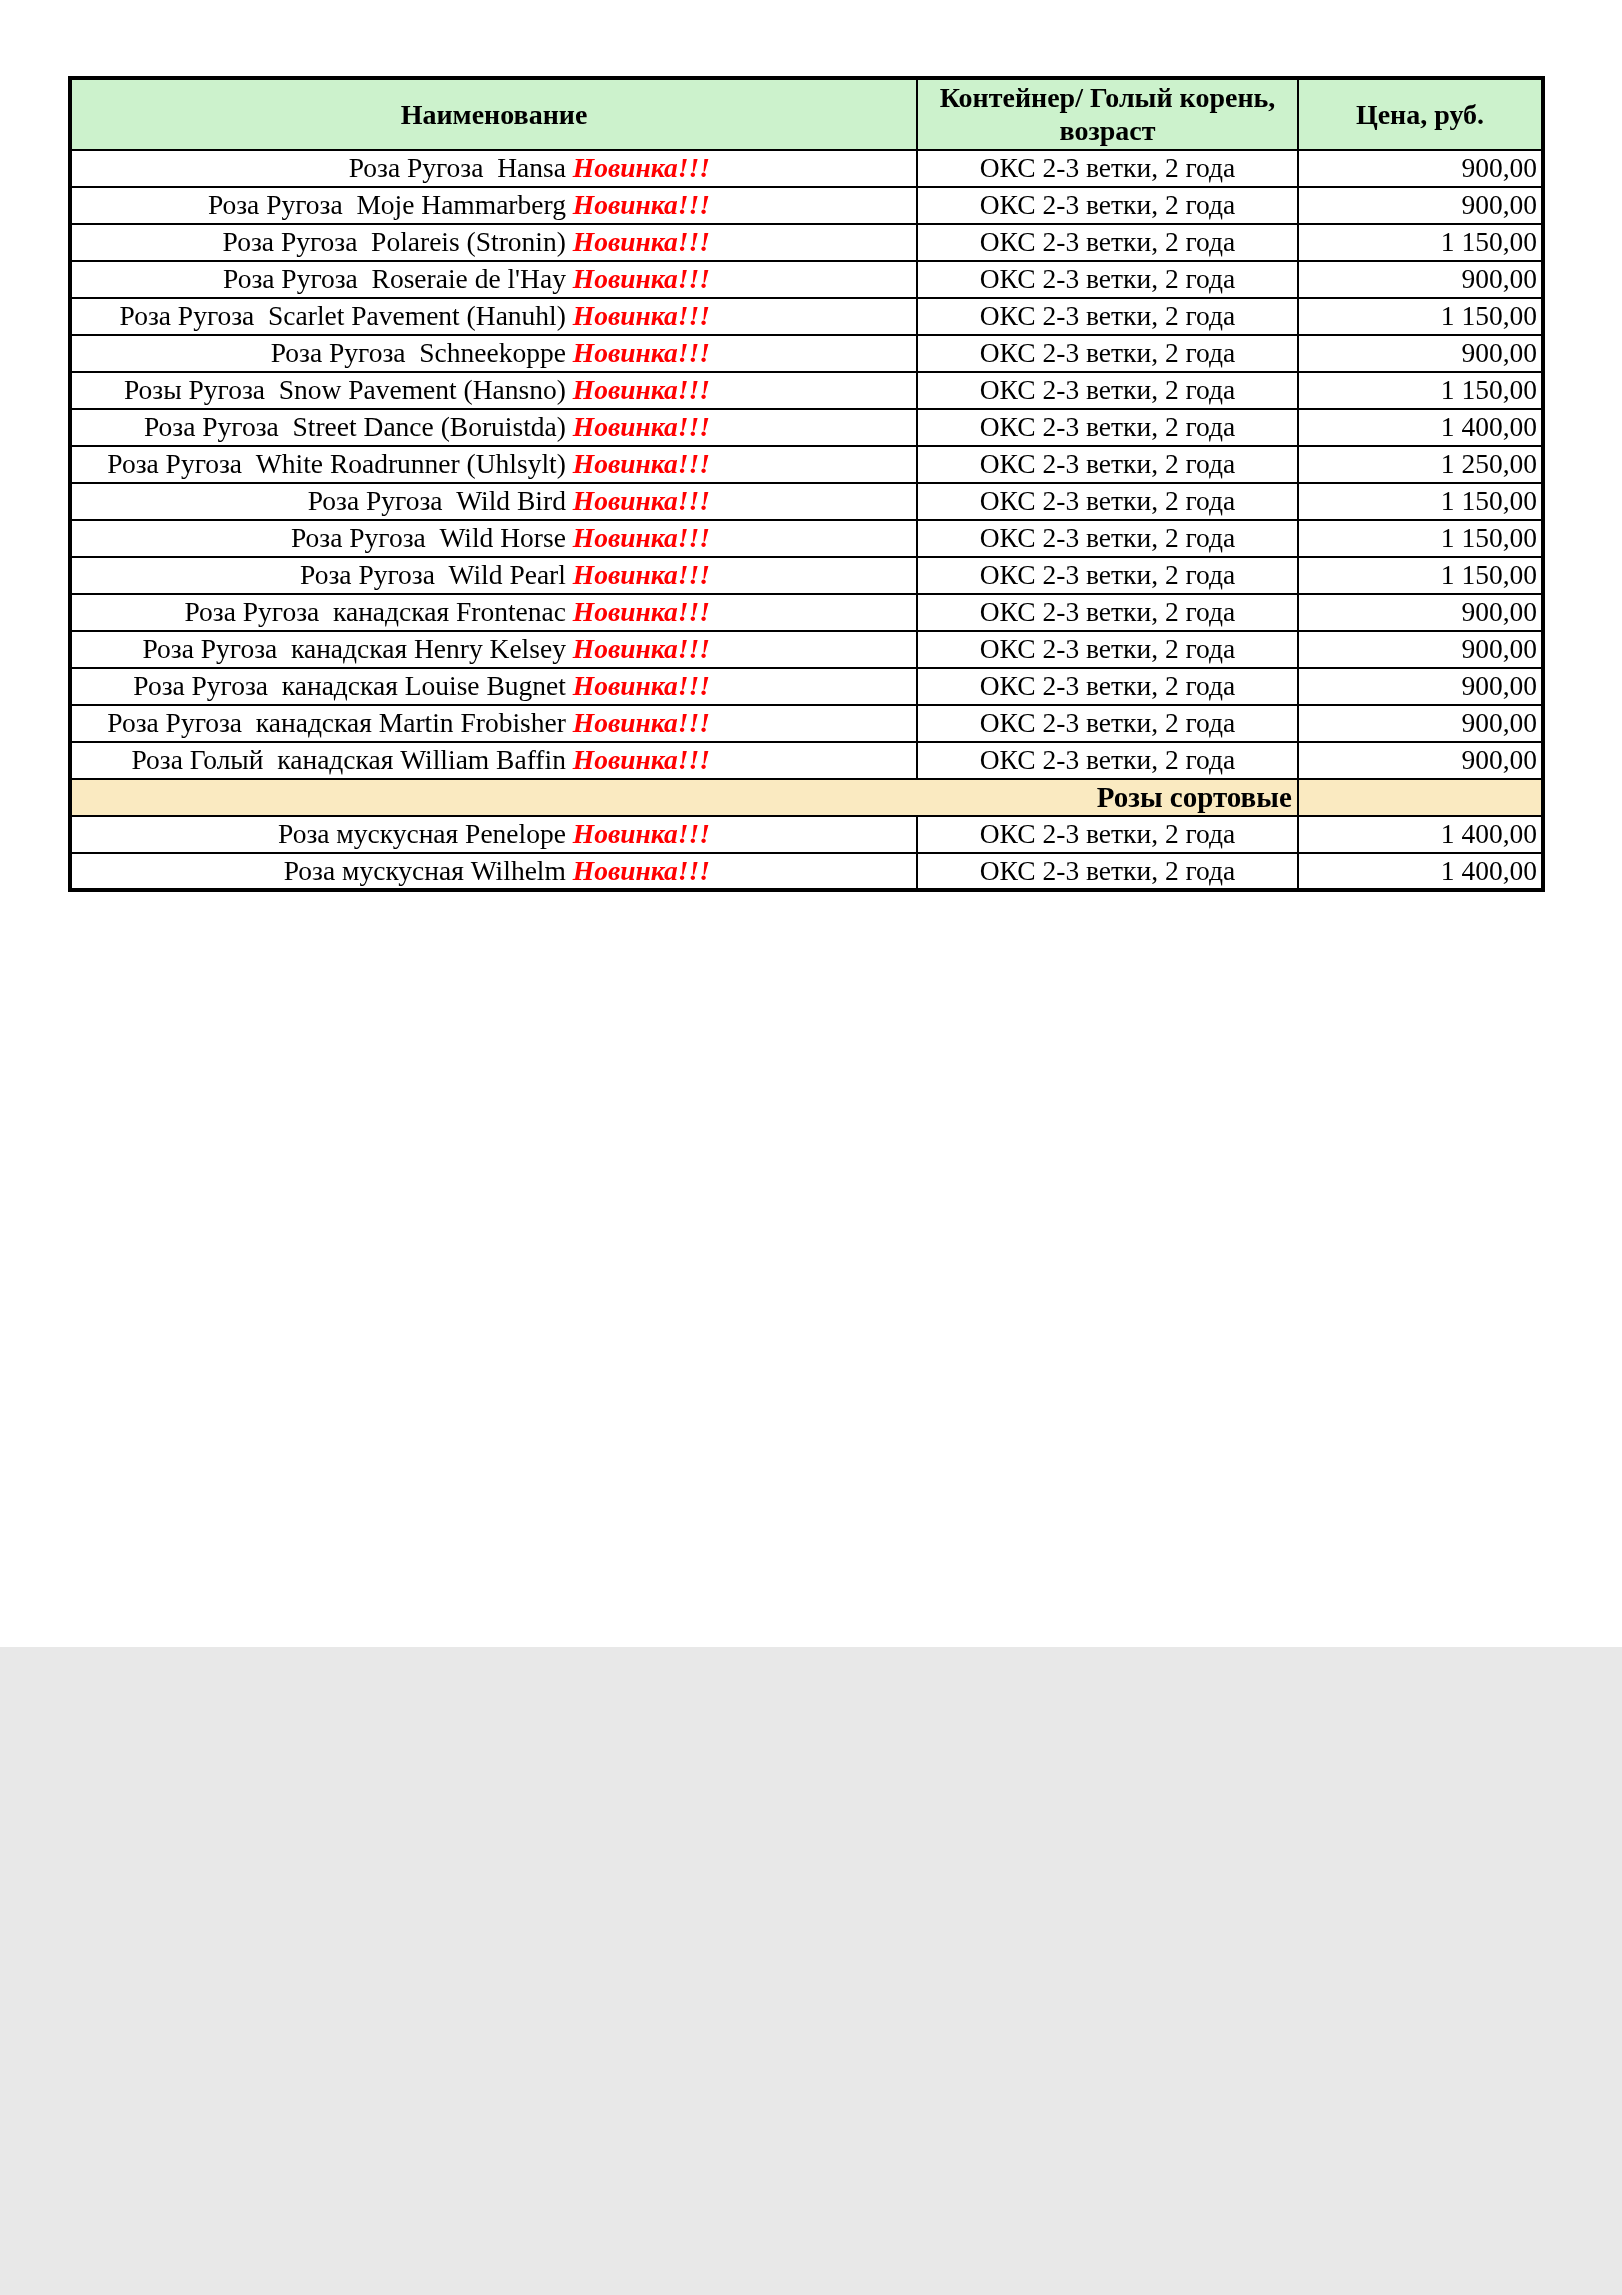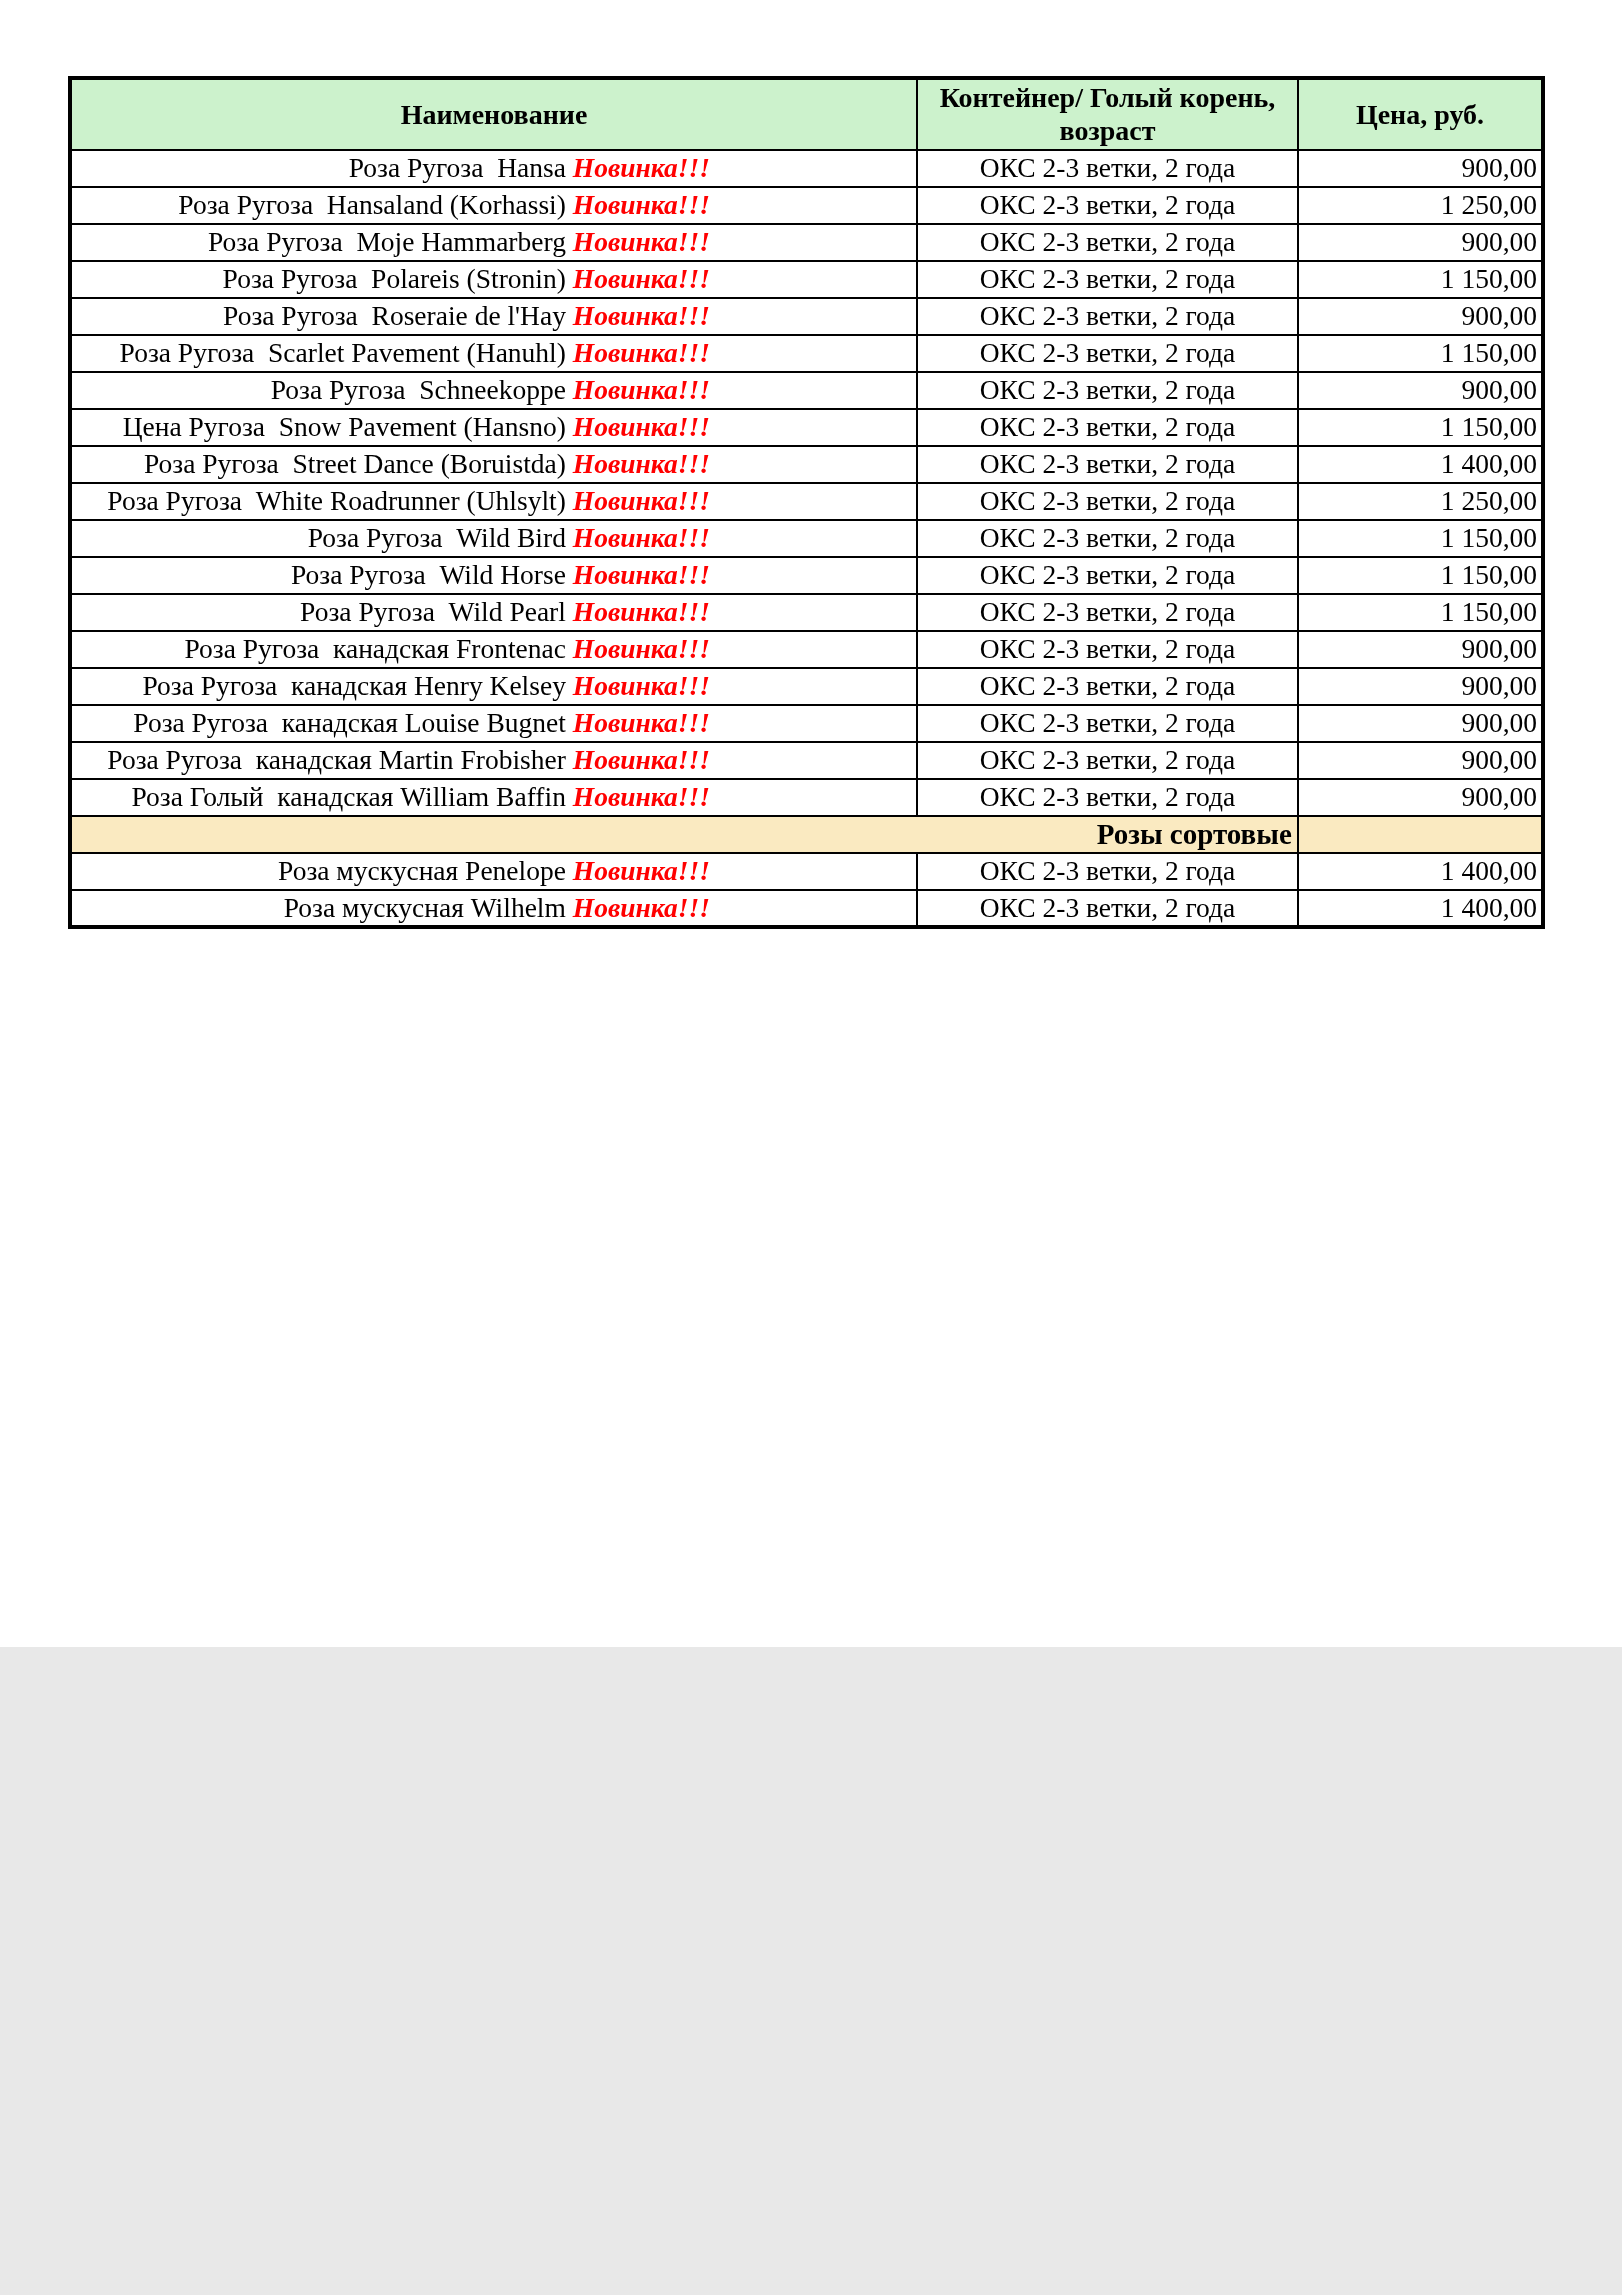--- a/index.html
+++ b/index.html
@@ -116,32 +116,20 @@
     </td>
     <td class="container-cell">
       <span>ОКС 2-3 ветки, 2 года</span>
     </td>
     <td class="price-cell">
       <span>900,00</span>
     </td>
   </tr>
         <tr>
     <td class="name-cell">
-      <span class="plant-name">Роза Ругоза  Hansaland (Korhassi)</span>
-      <span class="novelty">Новинка!!!</span>
-    </td>
-    <td class="container-cell">
-      <span>ОКС 2-3 ветки, 2 года</span>
-    </td>
-    <td class="price-cell">
-      <span>1 250,00</span>
-    </td>
-  </tr>
-        <tr>
-    <td class="name-cell">
       <span class="plant-name">Роза Ругоза  Moje Hammarberg</span>
       <span class="novelty">Новинка!!!</span>
     </td>
     <td class="container-cell">
       <span>ОКС 2-3 ветки, 2 года</span>
     </td>
     <td class="price-cell">
       <span>900,00</span>
     </td>
   </tr>
@@ -188,21 +176,21 @@
     </td>
     <td class="container-cell">
       <span>ОКС 2-3 ветки, 2 года</span>
     </td>
     <td class="price-cell">
       <span>900,00</span>
     </td>
   </tr>
         <tr>
     <td class="name-cell">
-      <span class="plant-name">Цена Ругоза  Snow Pavement (Hansno)</span>
+      <span class="plant-name">Розы Ругоза  Snow Pavement (Hansno)</span>
       <span class="novelty">Новинка!!!</span>
     </td>
     <td class="container-cell">
       <span>ОКС 2-3 ветки, 2 года</span>
     </td>
     <td class="price-cell">
       <span>1 150,00</span>
     </td>
   </tr>
         <tr>

